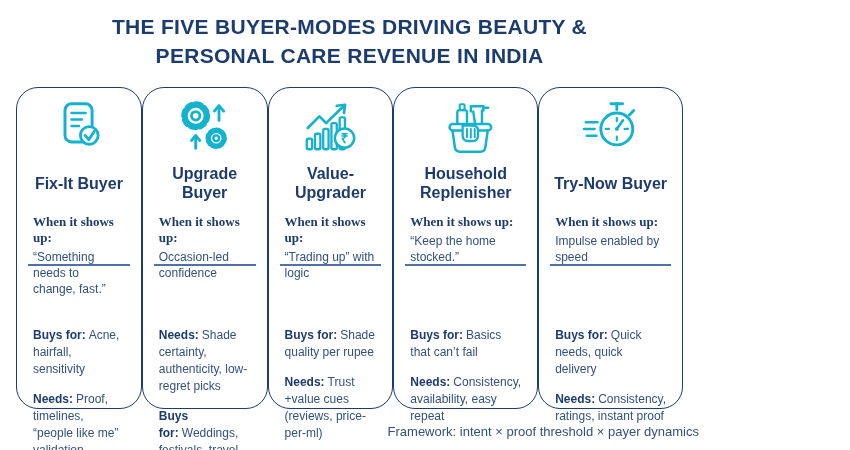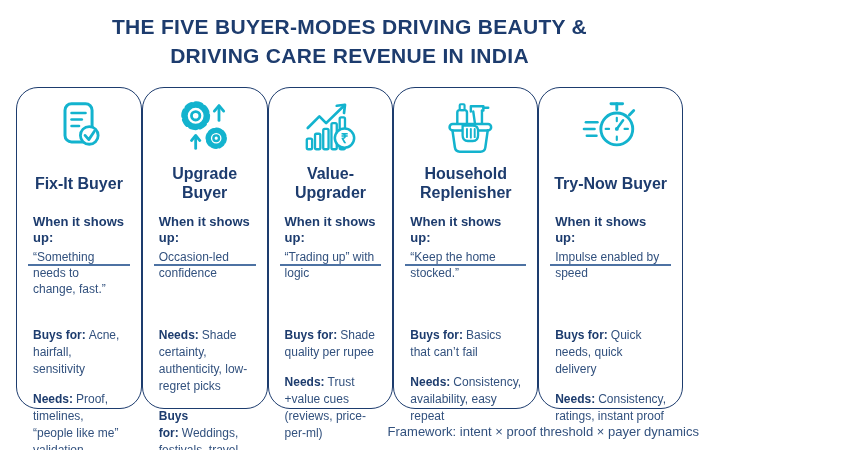--- a/index.html
+++ b/index.html
@@ -53,20 +53,21 @@
     font-weight: bold;
     line-height: 19px;
     color: var(--navy, #1d3c6e);
   }
   .when-block { height: 50px; padding: 6px 16px 0; }
   .when-label {
     font-size: 13px;
     font-weight: bold;
     color: var(--navy, #1d3c6e);
     line-height: 16px;
+    font-family: Liberation Serif, serif;
   }
   .when-text {
     margin-top: 3px;
     font-size: 12px;
     line-height: 16px;
     color: var(--slate, #32517e);
   }
   .divider {
     border-top: 2px solid var(--divider, #4d72a3);
     margin: 6px 11px 0;
@@ -90,21 +91,21 @@
 
   .icon-svg { display: block; }
 </style>
 </head>
 <body>
 
 <div class="page">
 
   <h1 class="page-title">
     <span style="display:block">THE FIVE BUYER-MODES DRIVING BEAUTY &amp;</span>
-    <span style="display:block">DRIVING CARE REVENUE IN INDIA</span>
+    <span style="display:block">PERSONAL CARE REVENUE IN INDIA</span>
   </h1>
 
   <div class="cards-row">
 
     <div class="card">
       <div class="icon-wrap">
         <svg class="icon-svg" width="56" height="56" viewBox="0 0 60 60" fill="none" stroke="currentColor" stroke-linecap="round" stroke-linejoin="round">
           <rect x="15" y="5" width="29" height="41" rx="7" stroke-width="3.2"></rect>
           <line x1="22" y1="15" x2="37" y2="15" stroke-width="2.8"></line>
           <line x1="22" y1="22" x2="33" y2="22" stroke-width="2.8"></line>

